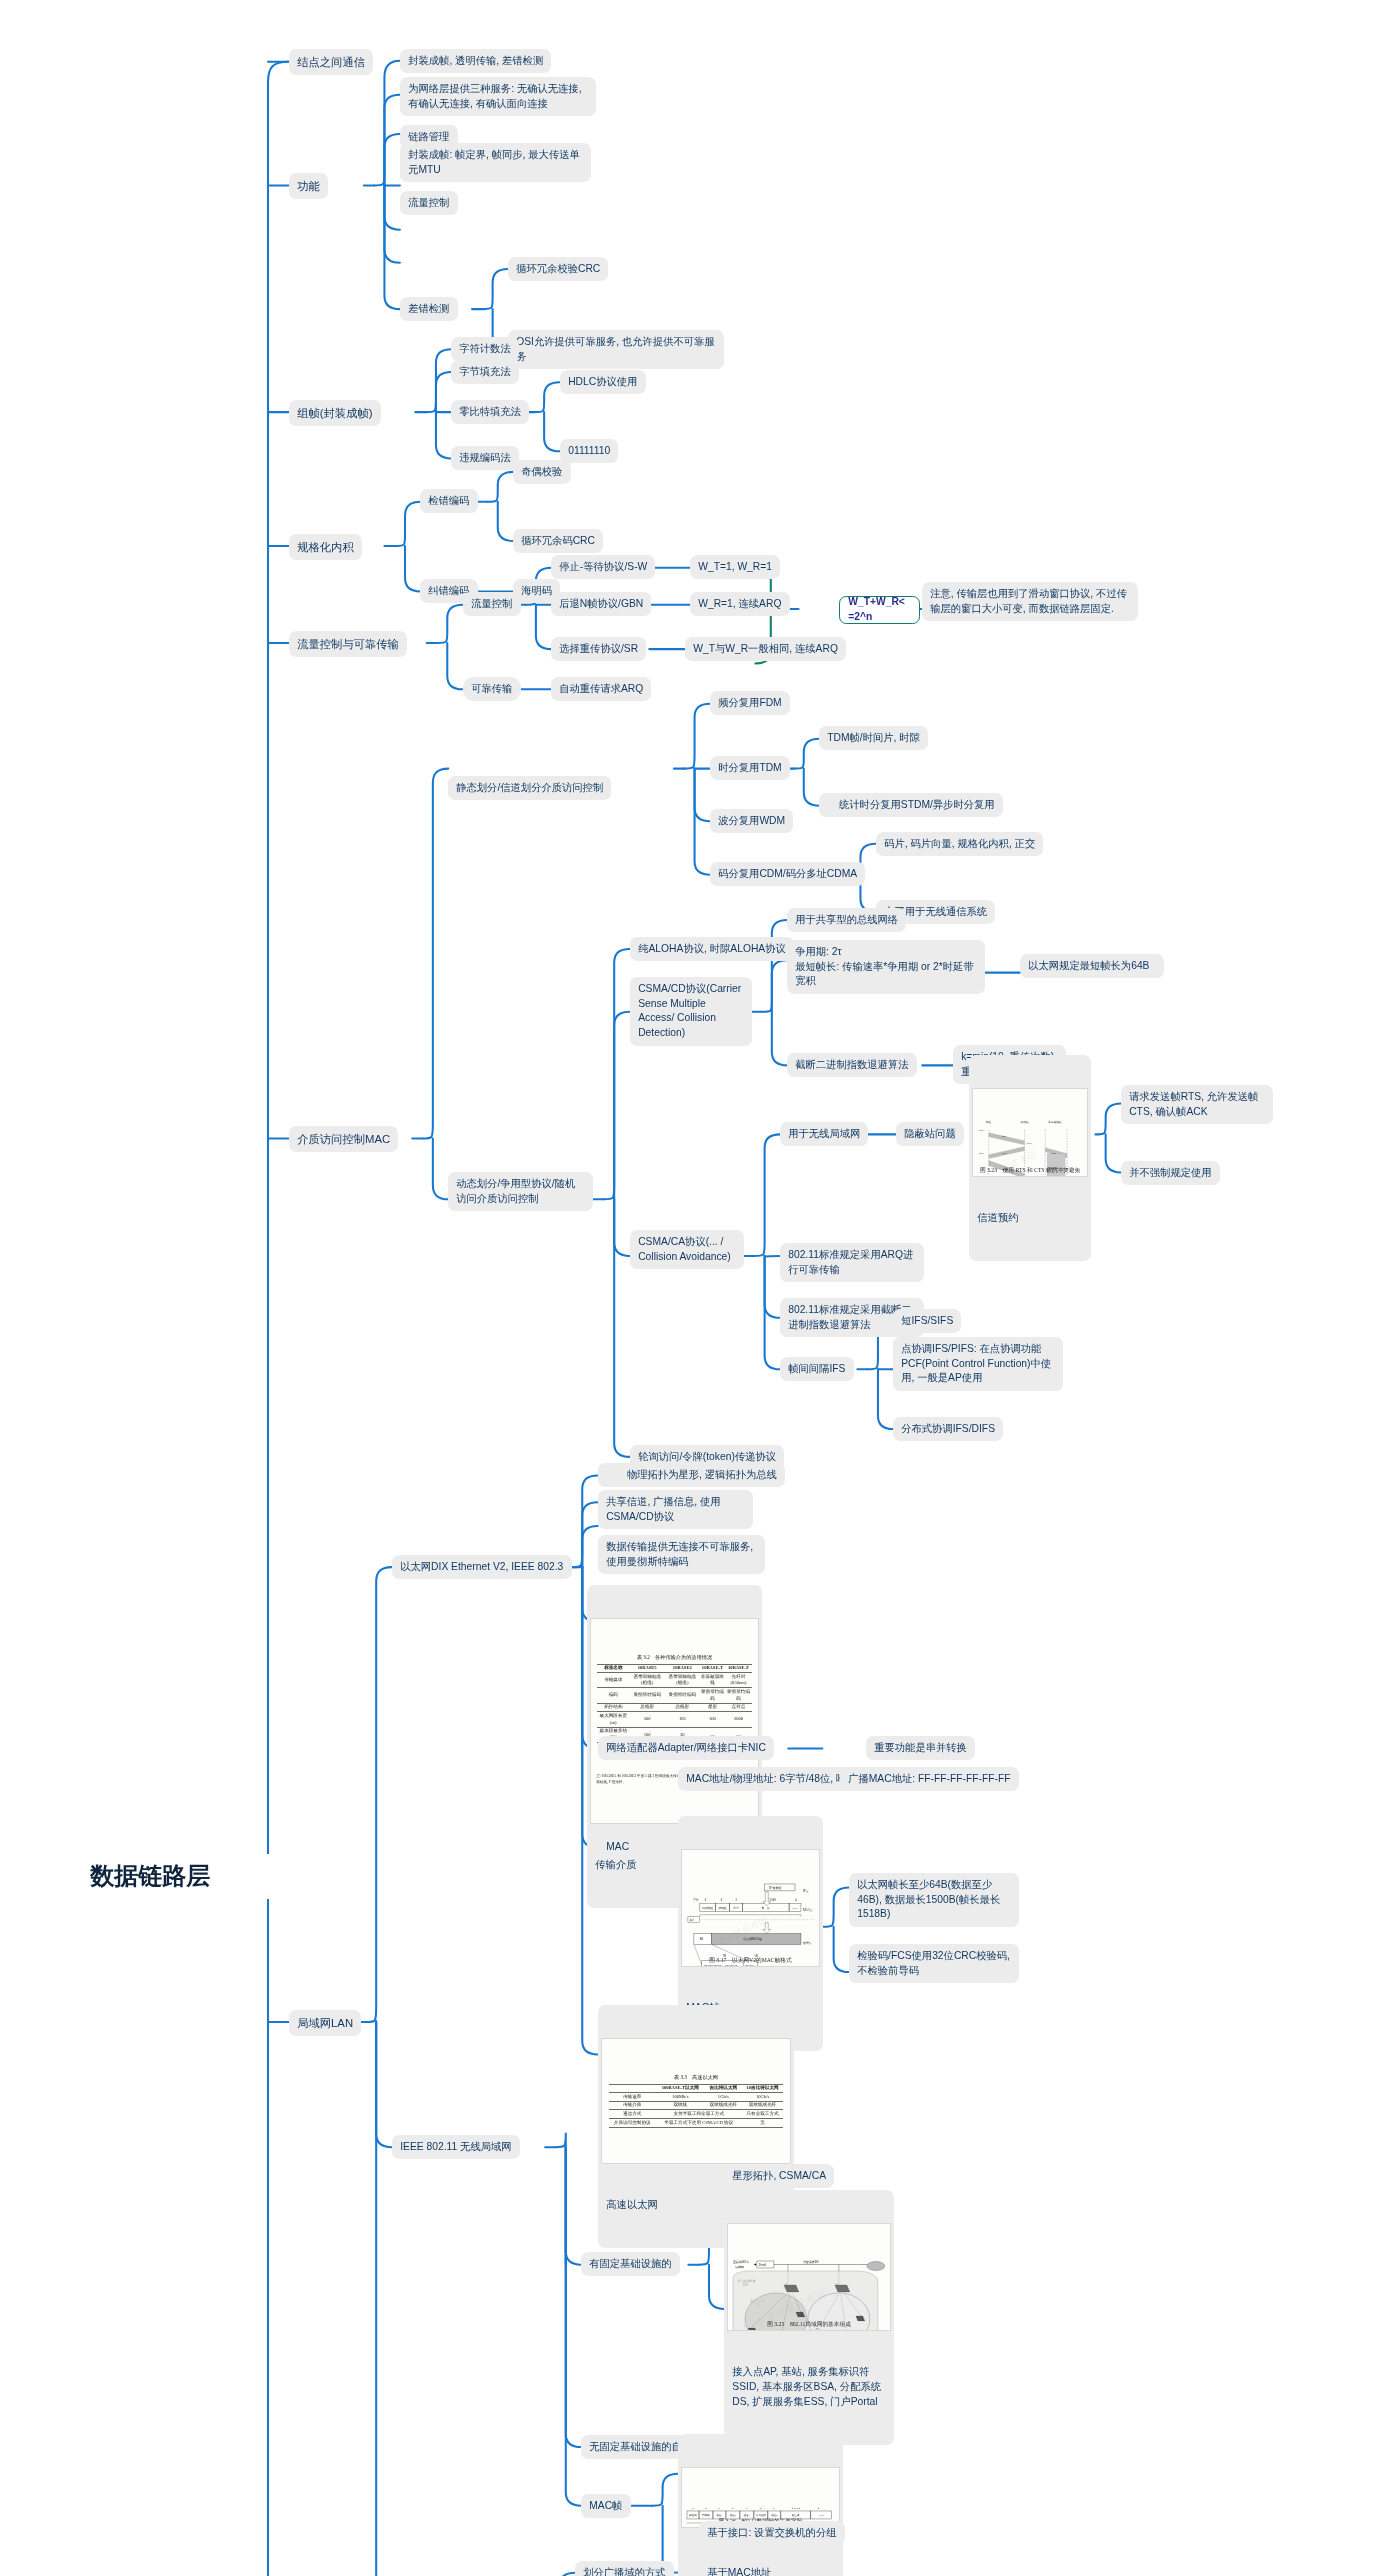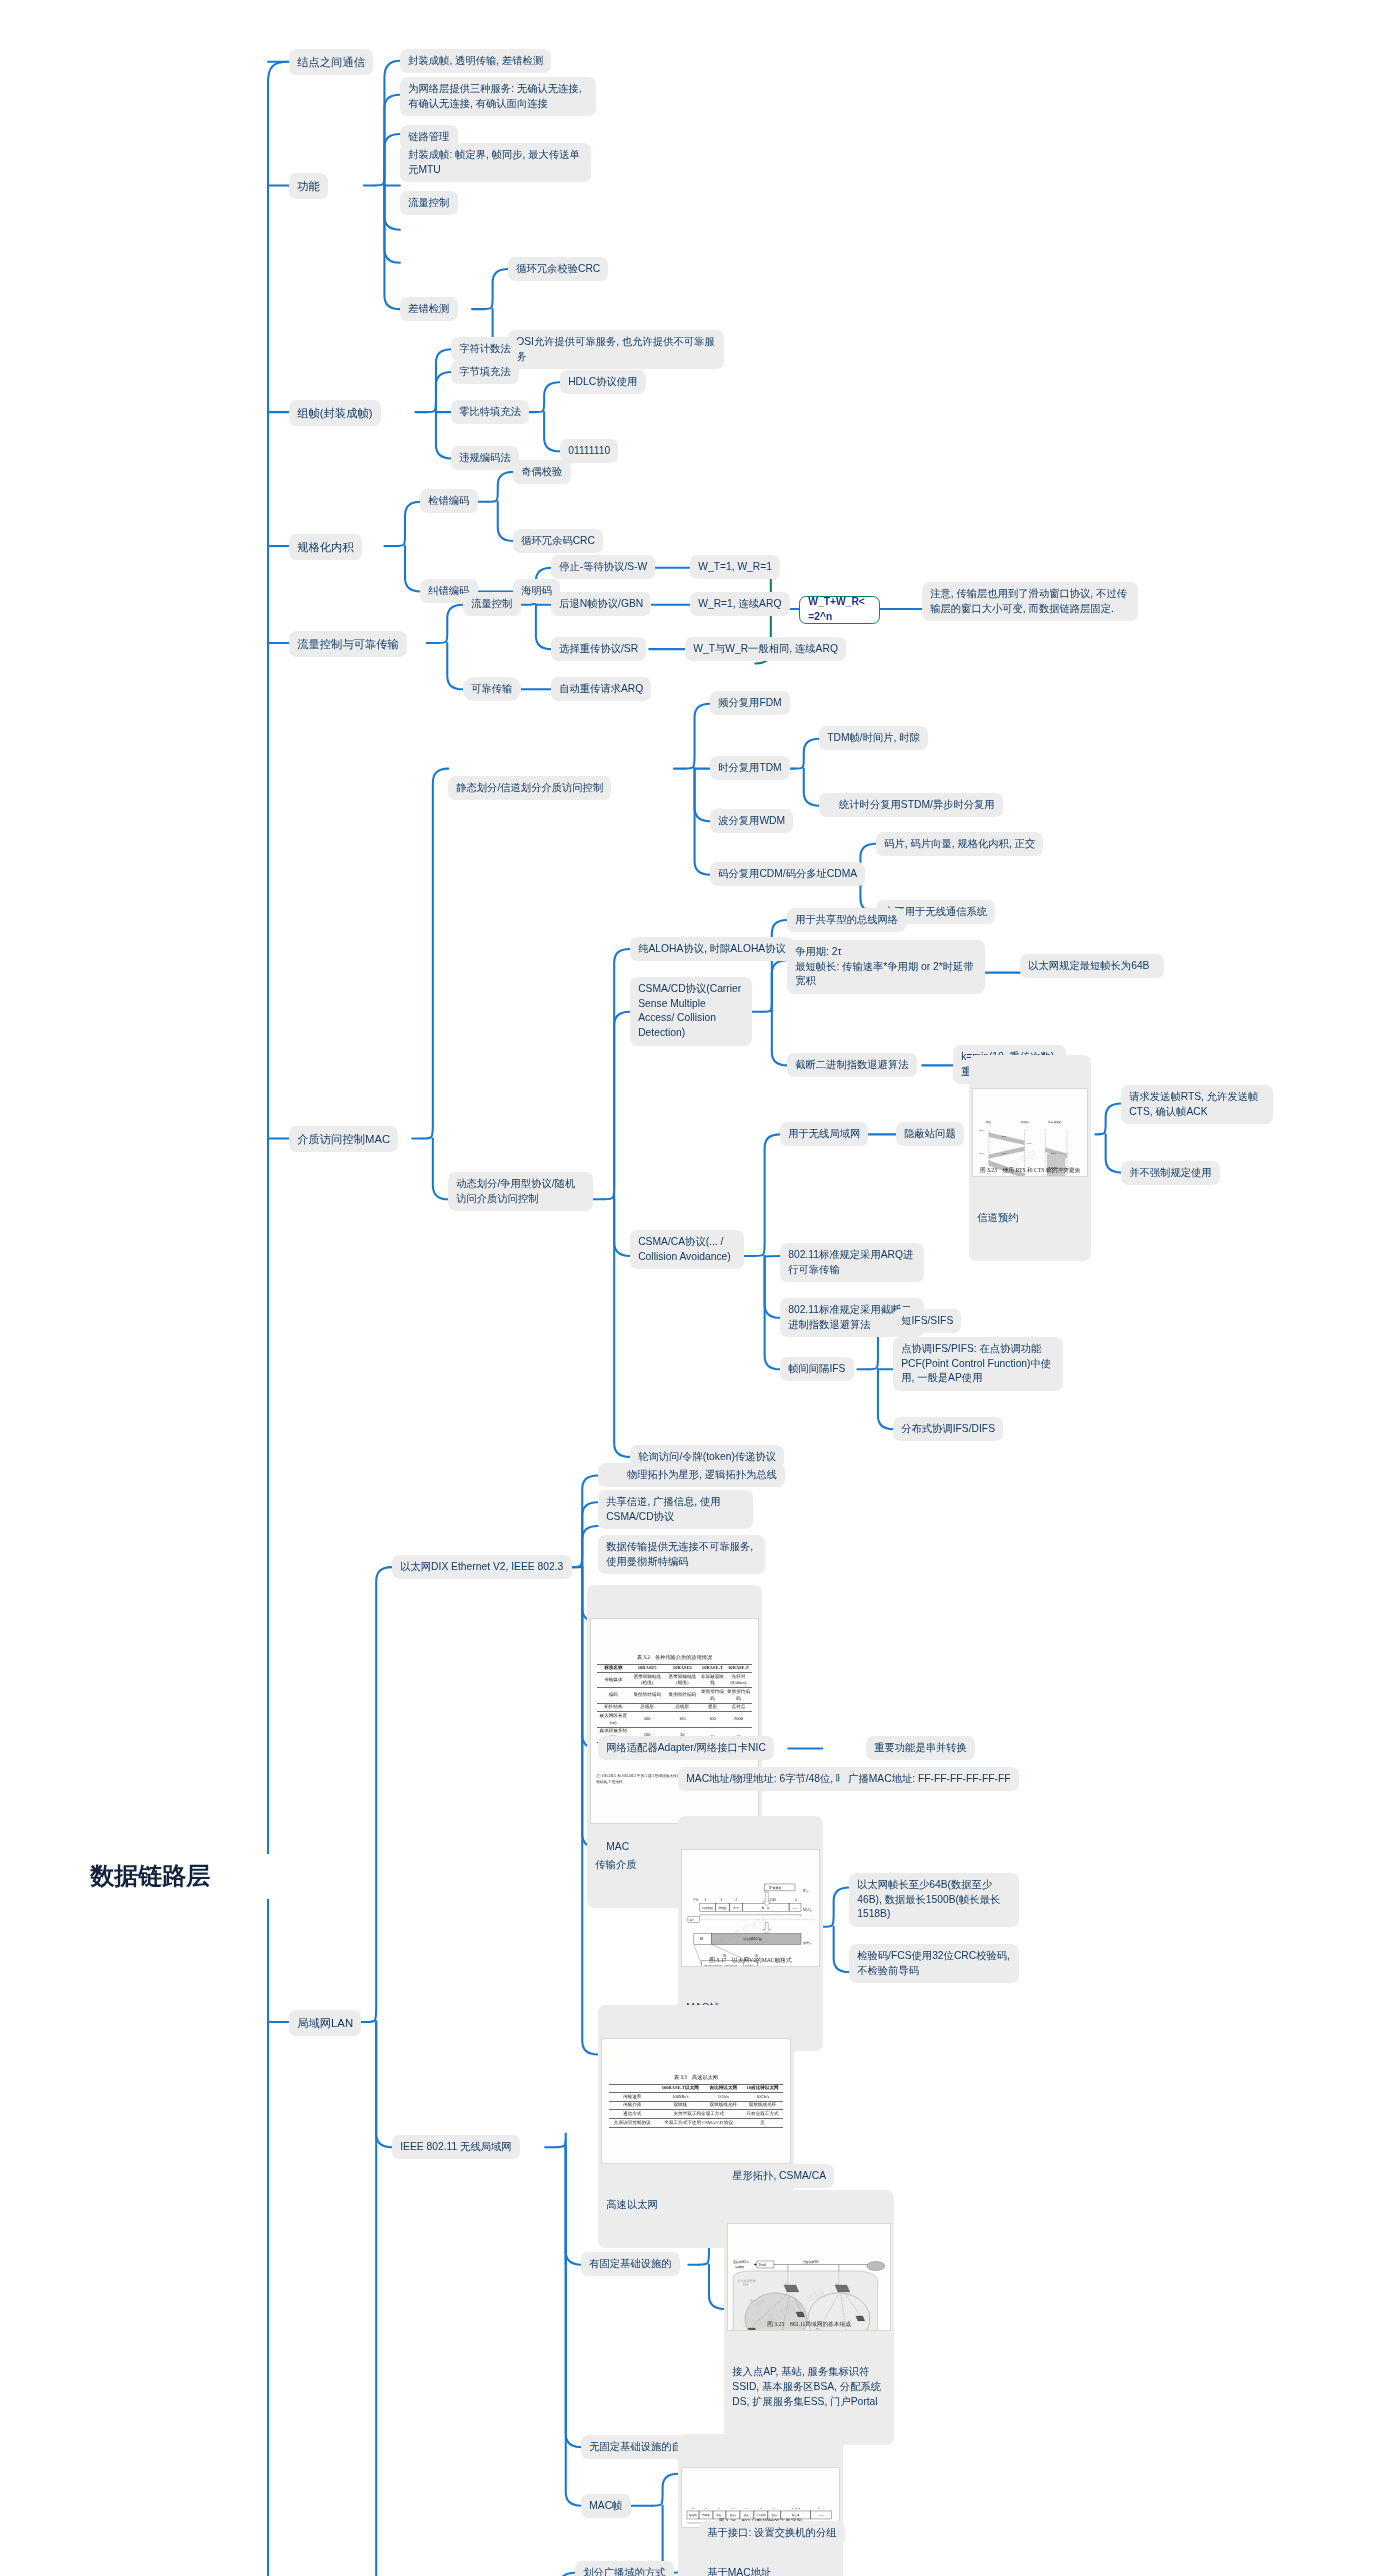--- a/index.html
+++ b/index.html
@@ -44,20 +44,21 @@
   }
   .node.lvl1 { font-size: 11.3px; }
   .node.formula {
     background: #ffffff;
     border: 1.5px solid #0f7f6c;
     border-radius: 7.2px;
     color: #2a2f8f;
     font-size: 10.3px;
     font-weight: 600;
     justify-content: center;
+    margin-left: 40px;
   }
   .node.imgnode {
     display: block;
     padding: 3.1px 3.1px 4.1px 3.1px;
     background: #ececec;
   }
   .node.imgnode .caption {
     display: block;
     padding: 4.1px 5.2px 1px 5.2px;
     font-size: 10.3px;

